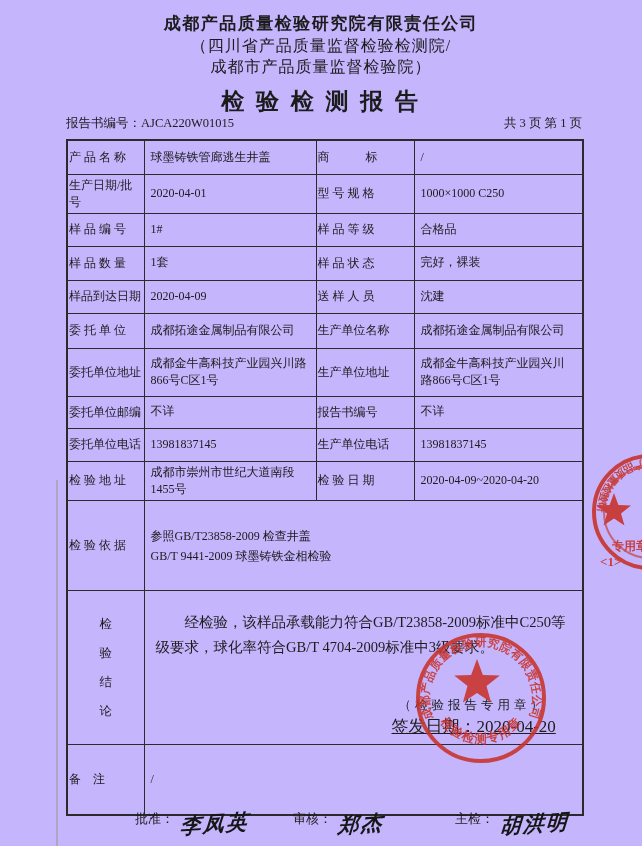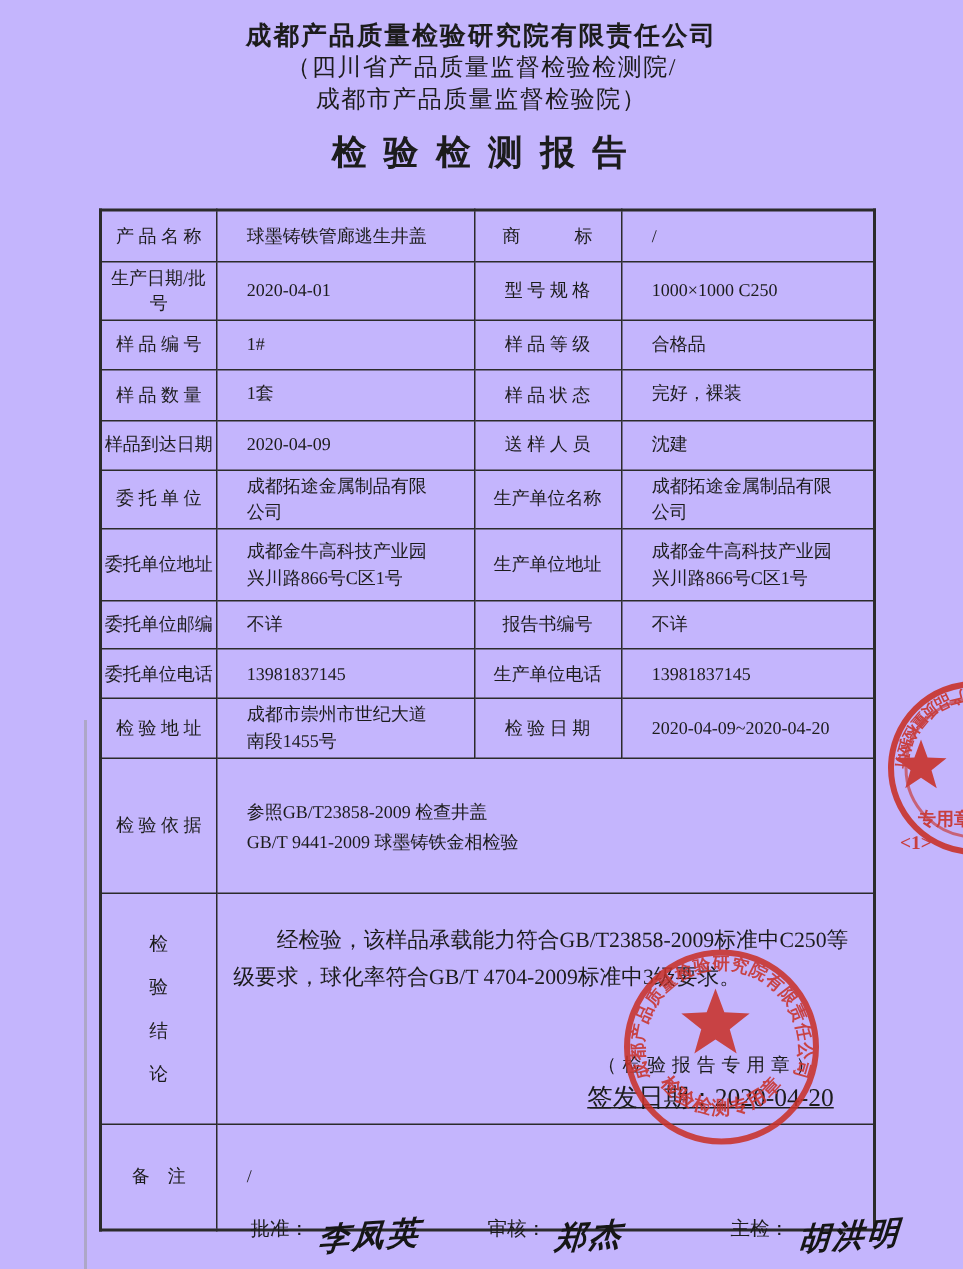--- a/index.html
+++ b/index.html
@@ -14,38 +14,38 @@
   .hdr .l2 { font-size:16px; font-weight:400; letter-spacing:1px;   line-height:21px; }
   .hdr .title { margin-top:9px; font-size:23px; font-weight:700; letter-spacing:3px; }
   
   .meta { position:absolute; left:66px; top:115px; width:516px;
           display:flex; justify-content:space-between; font-size:12.5px; }
   
   table.rpt { position:absolute; left:66px; top:139px; width:516px;
               border-collapse:collapse; table-layout:fixed;
               border:2px solid #2b2b2b; }
   table.rpt td { border:1px solid #2b2b2b; font-size:12px; overflow:hidden; }
-  td.lbl { text-align:center; padding:2px 1px; }
-  td.val { text-align:left; padding:2px 20px; line-height:1.45; }
+  td.lbl { padding:2px 1px; }
+  td.val { text-align:left; padding:2px 6px; line-height:1.45; }
   tr.h34 { height:34px; } tr.h33 { height:33px; } tr.h35 { height:35px; }
   tr.h48 { height:48px; } tr.h32 { height:32px; }
   tr.hbasis { height:90px; } tr.hconcl { height:154px; } tr.hnote { height:70px;margin-left:36px; }
   .basis-cell { vertical-align:middle; }
   .basis-cell div { line-height:20px; }
   .vlabel { display:flex; flex-direction:column; align-items:center;
             justify-content:center; gap:12px; font-size:12.5px; }
   .concl-cell { position:relative; vertical-align:top; }
   .concl-text { margin:18px 8px 0 10px; font-size:14.5px; line-height:25px;
                 text-indent:2em; }
   .stamp-note  { position:absolute; left:254px; top:106px; font-size:12.5px; letter-spacing:4px; }
   .issue-date  { position:absolute; left:247px; top:124px; font-size:17px;text-decoration:underline; }
   
   .foot { position:absolute; top:806px; left:0; width:100%; height:40px; font-size:13px; }
   .sig-group { position:absolute; top:4px; white-space:nowrap; }
-  .sig-label { vertical-align:top;margin-left:32px; }
+  .sig-label { vertical-align:top; }
   .sig { display:inline-block; font-size:21px; font-weight:700; font-style:italic;
          transform:rotate(-4deg) skewX(-8deg); margin-left:6px; color:#161616;
          font-family:"Liberation Serif",serif; letter-spacing:2px; }
   
   .stamp-main { position:absolute; left:413px; top:630px; width:136px; height:136px;
                 opacity:0.88; pointer-events:none; }
   .stamp-edge { position:absolute; right:0; top:446px; width:50px; height:134px;
                 overflow:hidden; opacity:0.9; pointer-events:none; }
   .scan-line { position:absolute; left:56px; top:480px; width:1.5px; height:366px;
                background:#9a9a9a; opacity:0.55; }
@@ -55,20 +55,24 @@
 
 <div id="page">
 
   <div class="hdr">
     <div class="l1">成都产品质量检验研究院有限责任公司</div>
     <div class="l2">（四川省产品质量监督检验检测院/</div>
     <div class="l2">成都市产品质量监督检验院）</div>
     <div class="title">检 验 检 测 报 告</div>
   </div>
 
+  <div class="meta">
+    <span>报告书编号：AJCA220W01015</span>
+    <span>共 3 页 第 1 页</span>
+  </div>
 
   <table class="rpt">
     <colgroup>
         <col style="width:77px">
         <col style="width:172px">
         <col style="width:98px">
         <col style="width:169px">
       </colgroup>
     <tbody>
         <tr class="h34">

